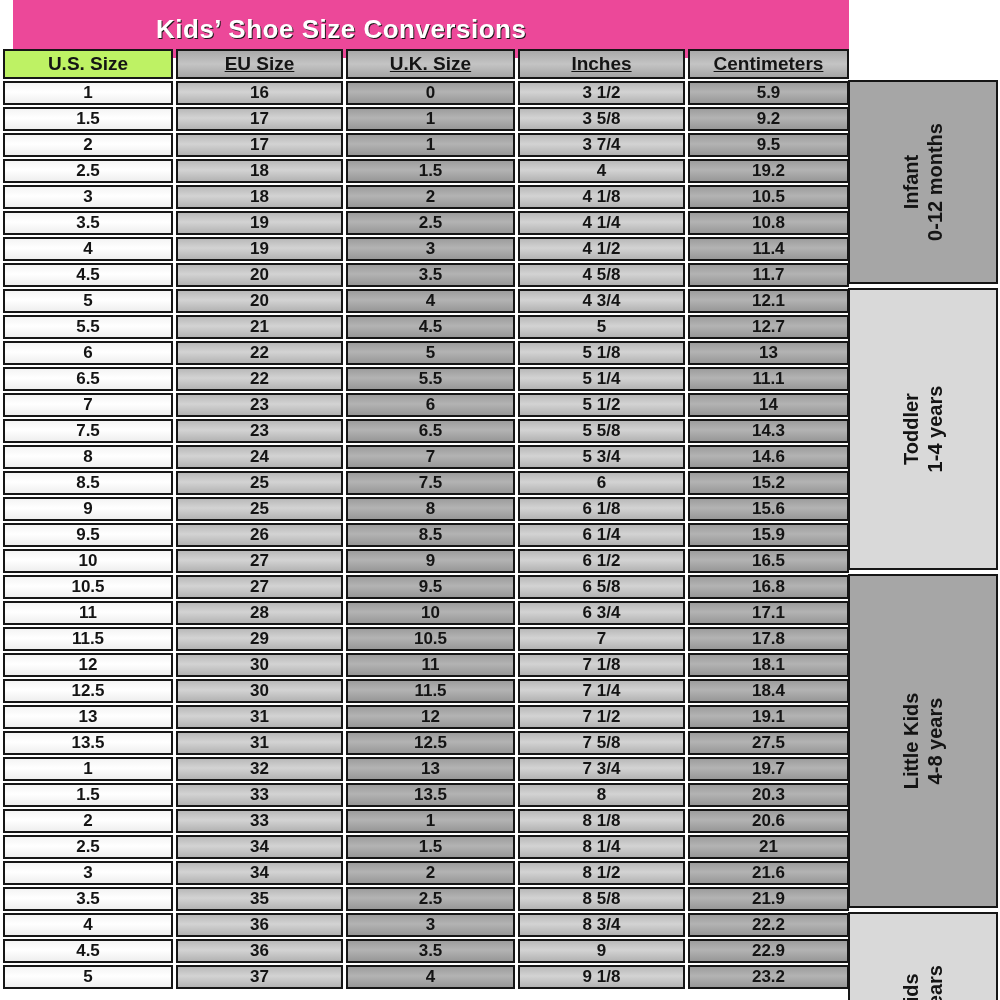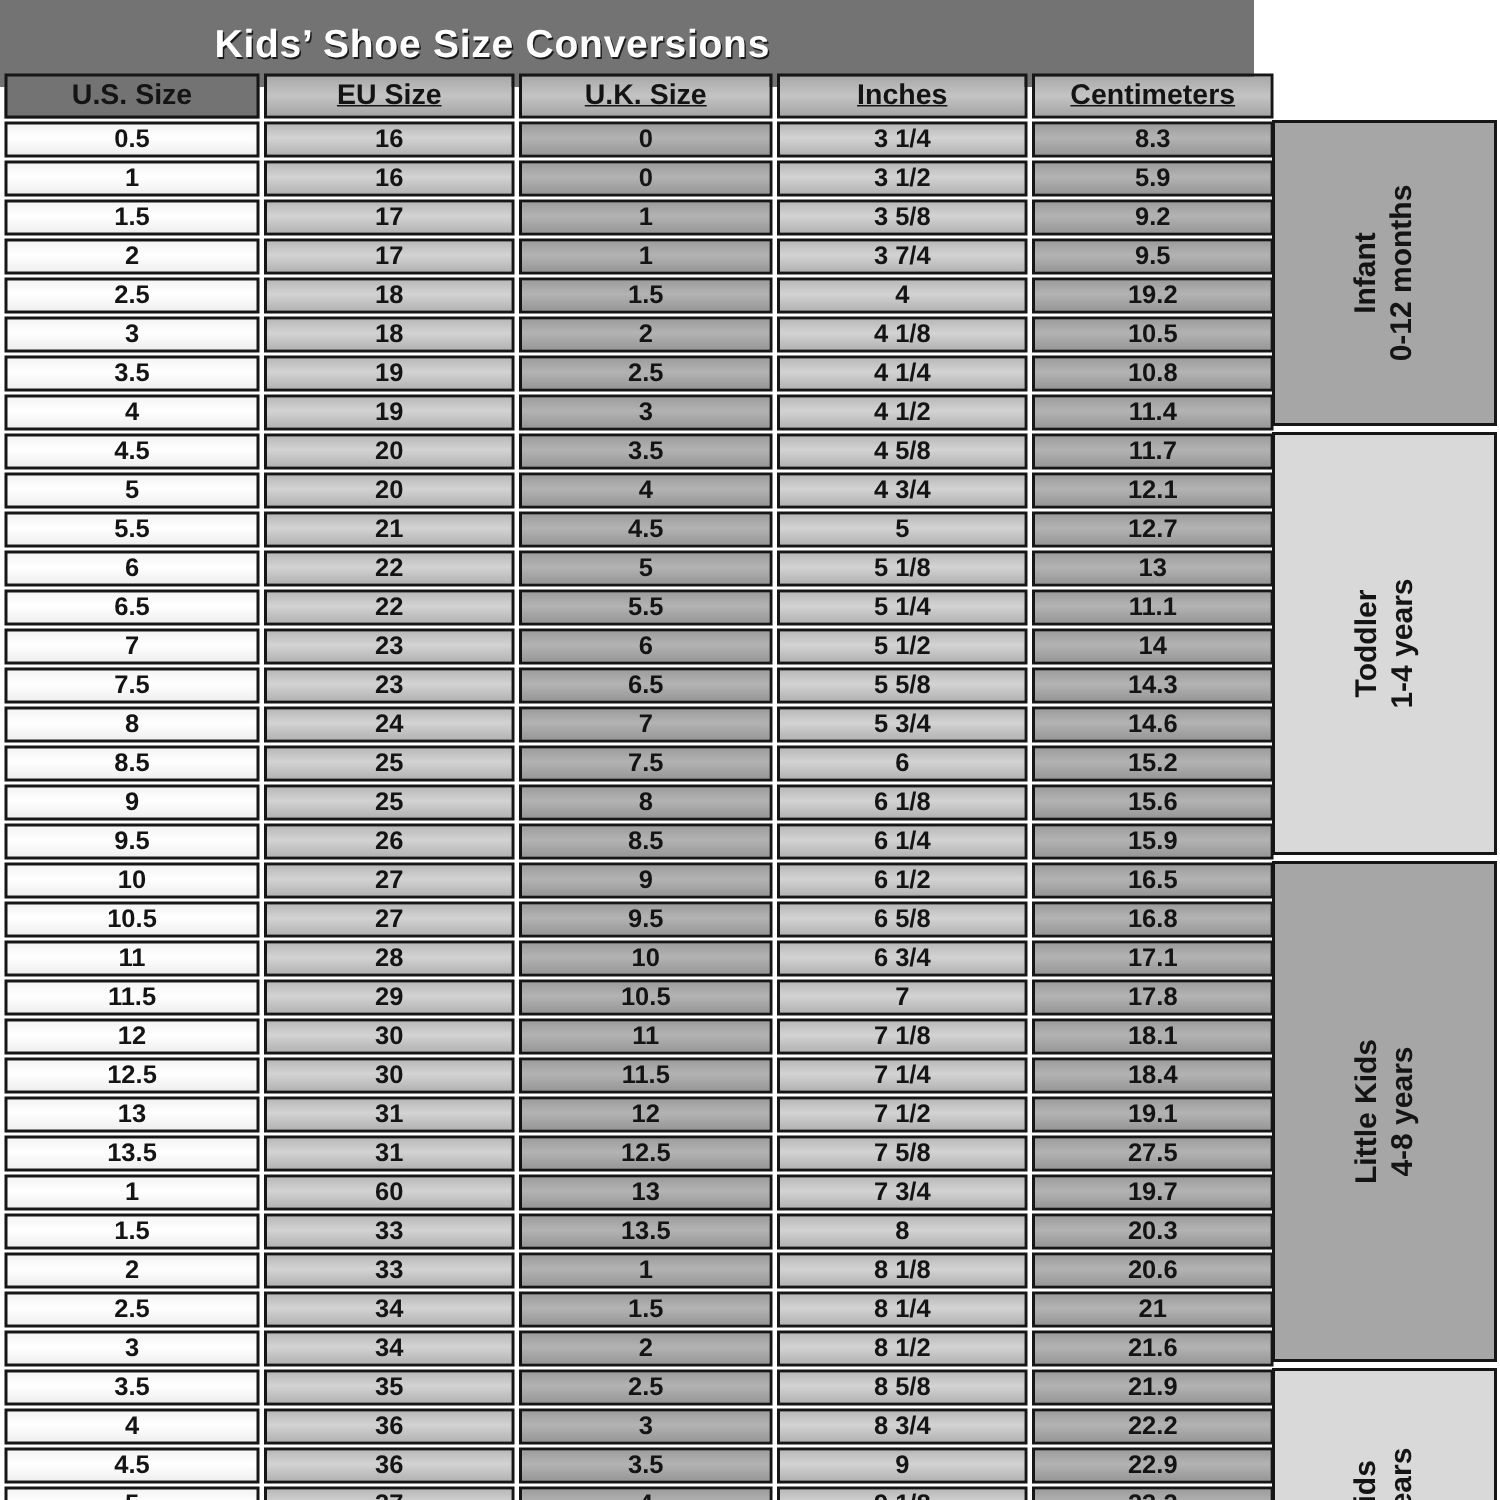--- a/index.html
+++ b/index.html
@@ -4,23 +4,23 @@
 <style>
   html, body {
     margin: 0; padding: 0;
     width: 1000px; height: 1000px;
     overflow: hidden;
     background: #ffffff;
     font-family: "Liberation Sans", sans-serif;
     position: relative;
   }
   .title-bar {
-    position: absolute; left: 0; top: 0;
+    position: absolute; left: 13px; top: 0;
     width: 836px; height: 58px;
-    background: #737373;
+    background: #ec4899;
     display: flex; align-items: center;
   }
   .title-text {
     color: #ffffff;
     font-weight: bold;
     font-size: 26px;
     letter-spacing: 0.5px;
     padding-left: 143px;
     white-space: nowrap;
     text-shadow: 1px 1px 0 #1a1a1a;
@@ -41,21 +41,21 @@
     padding: 0;
     overflow: hidden;
     white-space: nowrap;
   }
   .size-table th { height: 26px; font-size: 19px; }
   .size-table td { height: 20px; font-size: 17px; line-height: 20px; }
   
   td.c0 { background: linear-gradient(180deg, #f4f4f4, #ffffff 45%, #efefef); }
   td.c1, td.c3 { background: linear-gradient(180deg, #b9b9b9, #d3d3d3 45%, #b3b3b3); }
   td.c2, td.c4 { background: linear-gradient(180deg, #9d9d9d, #b3b3b3 45%, #979797); }
-  th.c0 { background: #737373; }
+  th.c0 { background: #bef264; }
   th.c1, th.c2, th.c3, th.c4 {
     background: linear-gradient(180deg, #a9a9a9, #c4c4c4 50%, #a5a5a5);
     text-decoration: underline;
   }
   
   .sidebar { position: absolute; left: 0; top: 0; width: 1000px; height: 1000px; pointer-events: none; }
   .age-box {
     position: absolute;
     left: 848px;
     width: 150px;
@@ -96,27 +96,20 @@
     <tr>
         <th class="c0">U.S. Size</th>
         <th class="c1">EU Size</th>
         <th class="c2">U.K. Size</th>
         <th class="c3">Inches</th>
         <th class="c4">Centimeters</th>
       </tr>
   </thead>
   <tbody>
       <tr>
-        <td class="c0">0.5</td>
-        <td class="c1">16</td>
-        <td class="c2">0</td>
-        <td class="c3">3 1/4</td>
-        <td class="c4">8.3</td>
-      </tr>
-      <tr>
         <td class="c0">1</td>
         <td class="c1">16</td>
         <td class="c2">0</td>
         <td class="c3">3 1/2</td>
         <td class="c4">5.9</td>
       </tr>
       <tr>
         <td class="c0">1.5</td>
         <td class="c1">17</td>
         <td class="c2">1</td>
@@ -286,21 +279,21 @@
       </tr>
       <tr>
         <td class="c0">13.5</td>
         <td class="c1">31</td>
         <td class="c2">12.5</td>
         <td class="c3">7 5/8</td>
         <td class="c4">27.5</td>
       </tr>
       <tr>
         <td class="c0">1</td>
-        <td class="c1">60</td>
+        <td class="c1">32</td>
         <td class="c2">13</td>
         <td class="c3">7 3/4</td>
         <td class="c4">19.7</td>
       </tr>
       <tr>
         <td class="c0">1.5</td>
         <td class="c1">33</td>
         <td class="c2">13.5</td>
         <td class="c3">8</td>
         <td class="c4">20.3</td>

